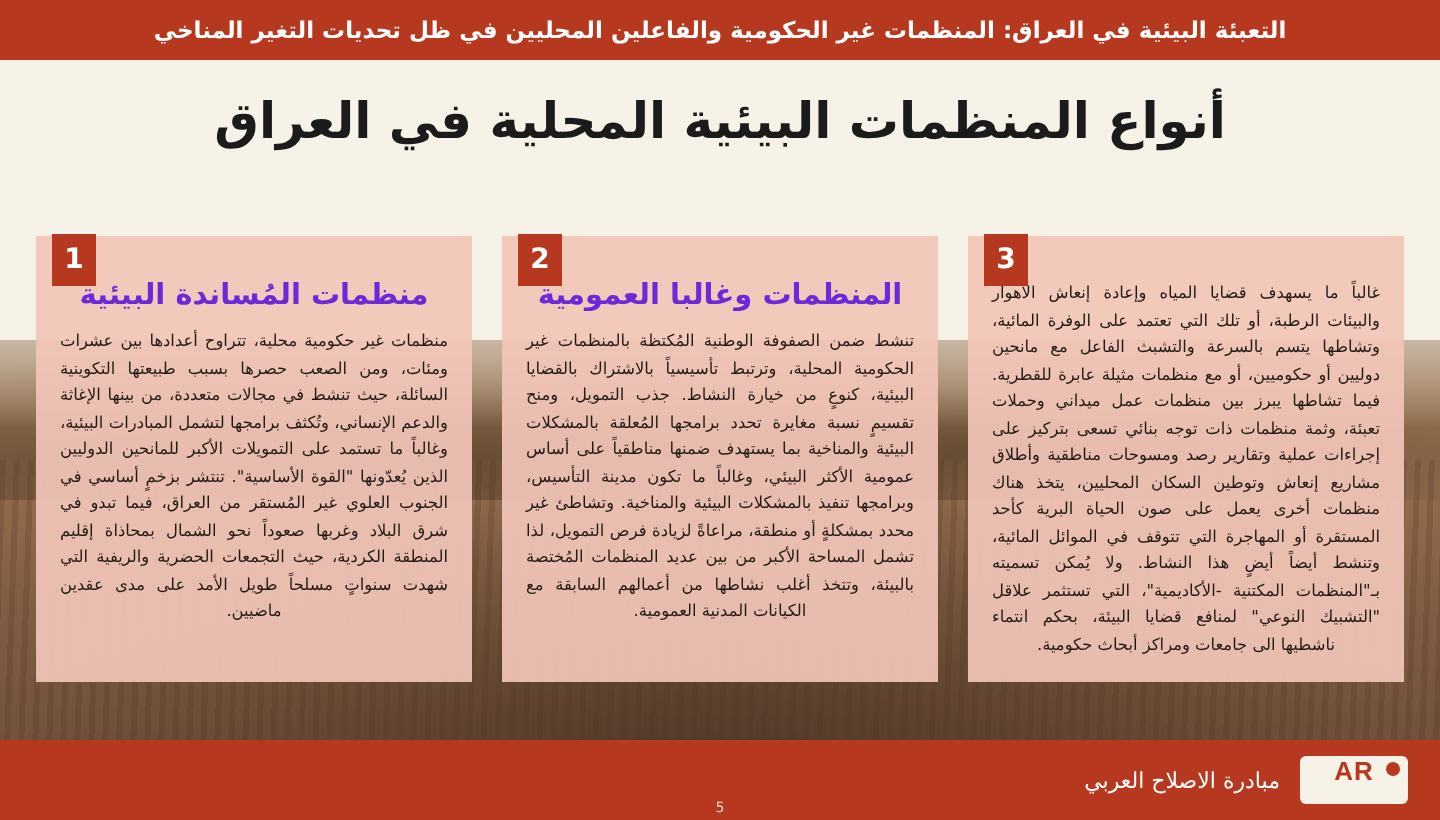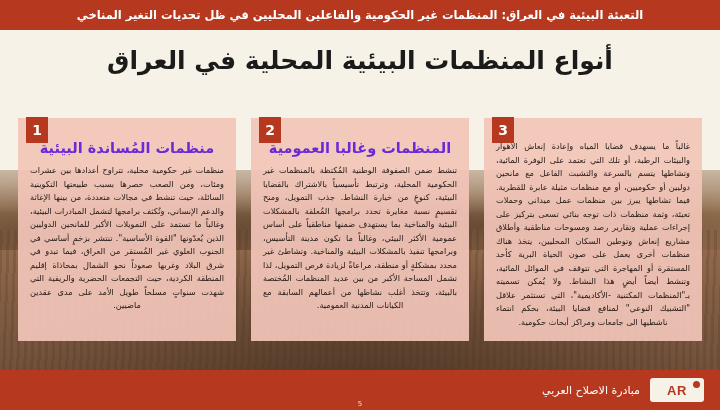--- a/index.html
+++ b/index.html
@@ -115,21 +115,21 @@
   .footer {
     position: absolute; left: 0; right: 0; bottom: 0; height: 40px;
     background: #b6381f;
     display: flex; align-items: center;
     padding: 0 16px;
   }
   .logo {
     width: 54px; height: 24px;
     background: #f7f2e7;
     border-radius: 3px;
-    display: flex; align-items: center; justify-content: center;
+    display: flex; align-items: flex-start; justify-content: center;
     position: relative;
     margin-left: 10px;
   }
   .logo-text {
     font-size: 13px; font-weight: bold; color: #b6381f;
     font-family: "Liberation Sans", sans-serif;
     letter-spacing: .5px;
   }
   .logo-dot {
     position: absolute; right: 4px; top: 3px;

